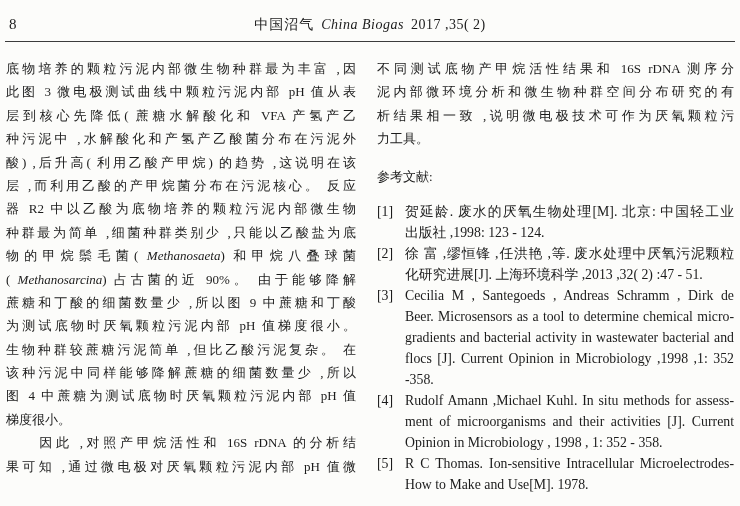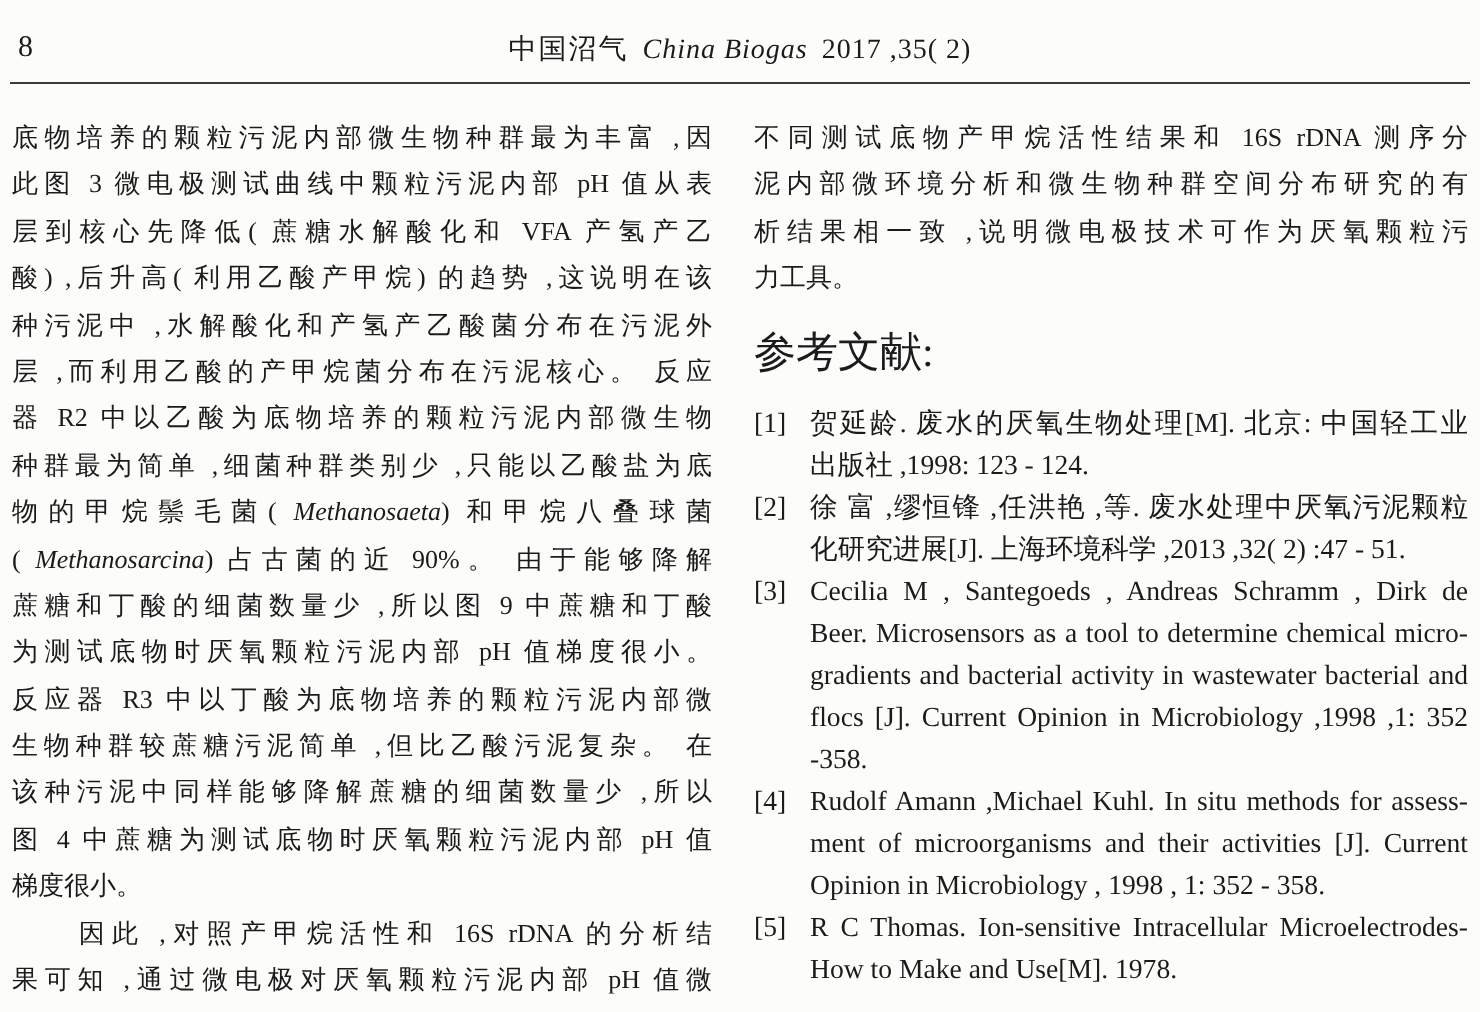--- a/index.html
+++ b/index.html
@@ -42,21 +42,21 @@
     white-space:nowrap;
     text-align:justify;
     text-align-last:justify;
     overflow:hidden;
   }
   .ln.end{text-align-last:left;}
   .ln i{}
   
   #refs-heading{
     margin-top:14px;
-    font-size:21px;height:23px;line-height:23px;
+    font-size:13px;height:23px;line-height:23px;
     text-align:center;text-align-last:left;
   }
   #refs{margin-top:13px;}
   .ref{position:relative;padding-left:28px;}
   .ref-num{
     position:absolute;left:0;top:0;
     font-size:13.8px;line-height:21px;
   }
   .rln{
     font-size:13.8px;
@@ -78,30 +78,29 @@
     <span class="cn">中国沼气</span>
     <span class="en">China Biogas</span>
     <span class="issue">2017 ,35( 2)</span>
   </div>
   <div id="header-rule"></div>
 
   <div id="col-left" class="col">
     <div class="ln">底物培养的颗粒污泥内部微生物种群最为丰富 ,因</div>
     <div class="ln">此图 3 微电极测试曲线中颗粒污泥内部 pH 值从表</div>
     <div class="ln">层到核心先降低( 蔗糖水解酸化和 VFA 产氢产乙</div>
+    <div class="ln">种污泥中 ,水解酸化和产氢产乙酸菌分布在污泥外</div>
     <div class="ln">酸) ,后升高( 利用乙酸产甲烷) 的趋势 ,这说明在该</div>
-    <div class="ln">种污泥中 ,水解酸化和产氢产乙酸菌分布在污泥外</div>
     <div class="ln">层 ,而利用乙酸的产甲烷菌分布在污泥核心。 反应</div>
     <div class="ln">器 R2 中以乙酸为底物培养的颗粒污泥内部微生物</div>
     <div class="ln">种群最为简单 ,细菌种群类别少 ,只能以乙酸盐为底</div>
     <div class="ln"><span>物的甲烷鬃毛菌( </span><i>Methanosaeta</i><span>) 和甲烷八叠球菌</span></div>
     <div class="ln"><span>( </span><i>Methanosarcina</i><span>) 占古菌的近 90%。 由于能够降解</span></div>
     <div class="ln">蔗糖和丁酸的细菌数量少 ,所以图 9 中蔗糖和丁酸</div>
     <div class="ln">为测试底物时厌氧颗粒污泥内部 pH 值梯度很小。</div>
-    <div class="ln">反应器 R3 中以丁酸为底物培养的颗粒污泥内部微</div>
     <div class="ln">生物种群较蔗糖污泥简单 ,但比乙酸污泥复杂。 在</div>
     <div class="ln">该种污泥中同样能够降解蔗糖的细菌数量少 ,所以</div>
     <div class="ln">图 4 中蔗糖为测试底物时厌氧颗粒污泥内部 pH 值</div>
     <div class="ln end">梯度很小。</div>
     <div class="ln">　　因此 ,对照产甲烷活性和 16S rDNA 的分析结</div>
     <div class="ln">果可知 ,通过微电极对厌氧颗粒污泥内部 pH 值微</div>
   </div>
 
   <div id="col-right" class="col">
     <div class="ln">不同测试底物产甲烷活性结果和 16S rDNA 测序分</div>

